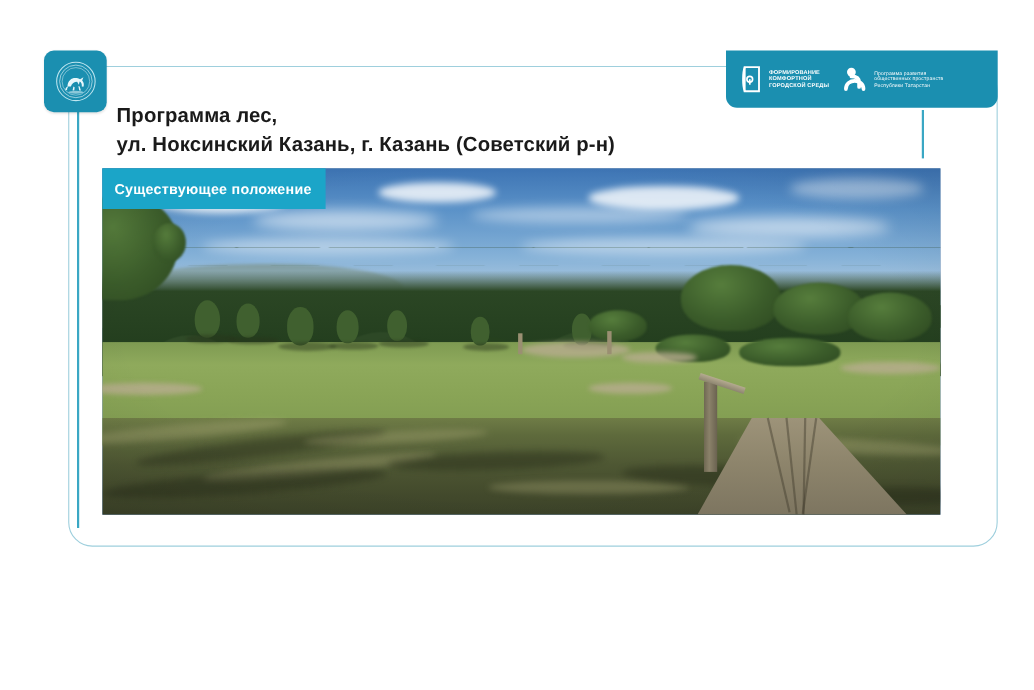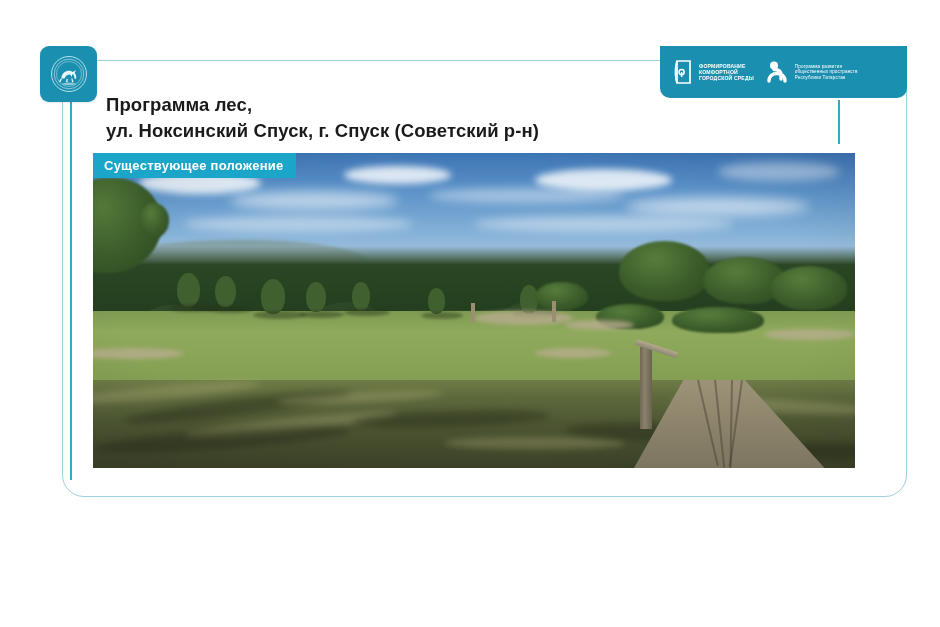--- a/index.html
+++ b/index.html
@@ -140,21 +140,21 @@
     position: absolute;
     inset: 0;
     overflow: hidden;
   }
 
   
   .caption {
     position: absolute;
     left: 93px;
     top: 153px;
-    height: 25px;
+    height: 37px;
     padding: 0 13px 0 11px;
     background: #1ba5c8;
     color: #ffffff;
     font-size: 13px;
     font-weight: bold;
     letter-spacing: .25px;
     display: flex;
     align-items: center;
     z-index: 6;
   }
@@ -404,21 +404,21 @@
       <div class="partner-lines small">
         <span>Программа развития</span>
         <span>общественных пространств</span>
         <span>Республики Татарстан</span>
       </div>
     </div>
   </div>
 
   <div class="title">
     <span class="title-line">Программа лес,</span>
-    <span class="title-line">ул. Ноксинский Спуск, г. Спуск (Советский р-н)</span>
+    <span class="title-line">ул. Ноксинский Казань, г. Казань (Советский р-н)</span>
   </div>
 
   <div class="photo-wrap">
     <div class="photo">
 
       <div class="sky"></div>
 
       <div class="cloud" style="left:6%;  top:6%;  width:16%; height:7%;"></div>
       <div class="cloud soft" style="left:18%; top:12%; width:22%; height:6%;"></div>
       <div class="cloud" style="left:33%; top:4%;  width:14%; height:6%;"></div>

